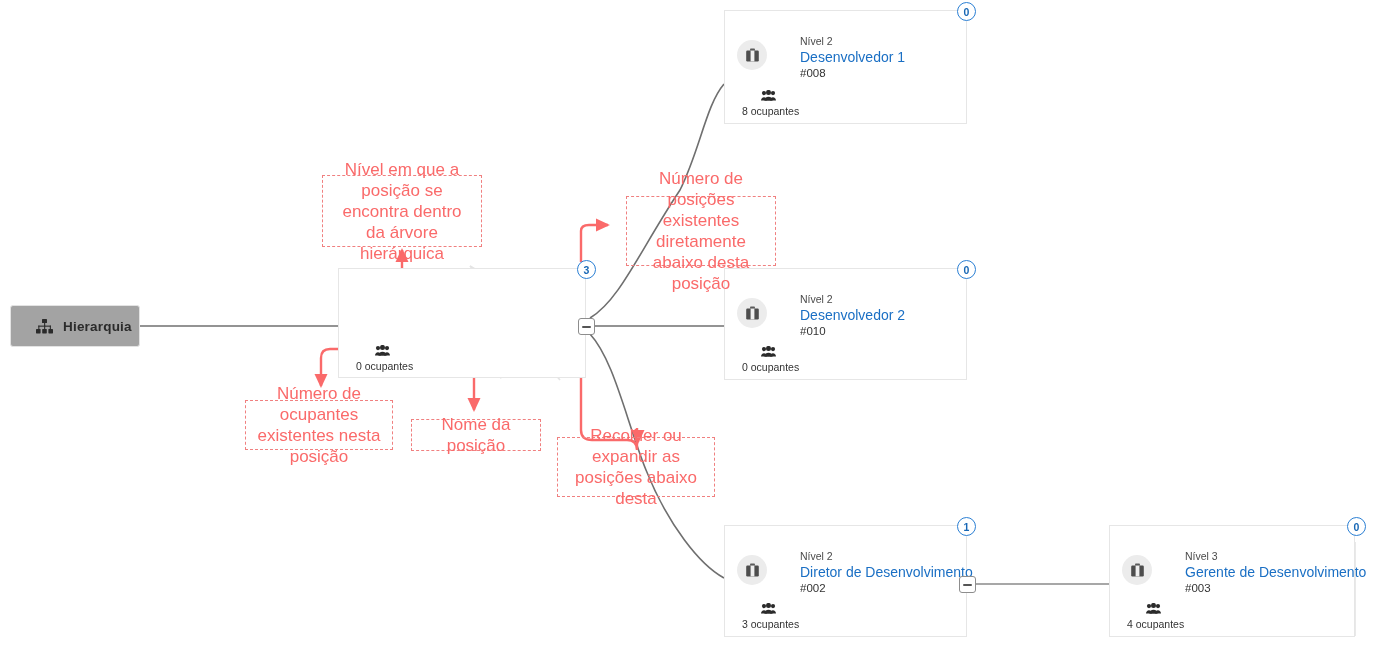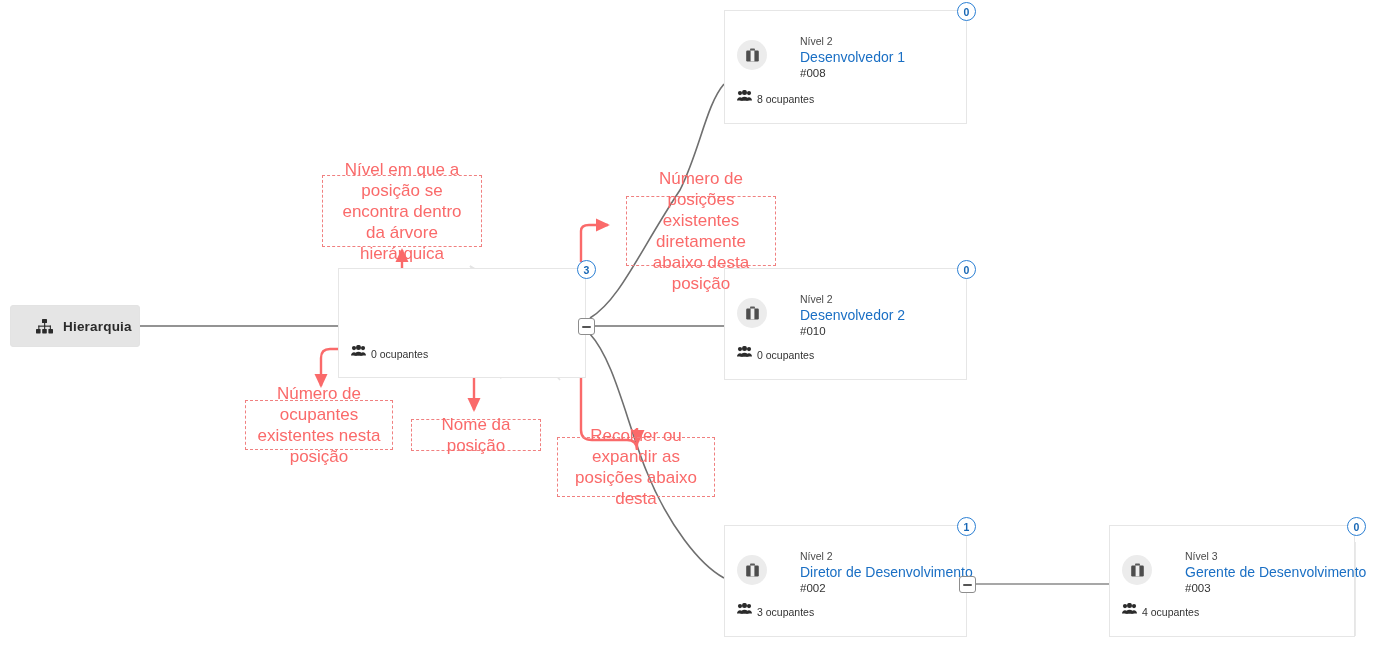--- a/index.html
+++ b/index.html
@@ -15,21 +15,21 @@
   
   #wires{position:absolute;left:0;top:0;width:1378px;height:659px;pointer-events:none;}
 
   
   .root-chip{
     position:absolute;
     left:10px;top:305px;
     width:130px;height:42px;
     border:1px solid #e3e3e3;
     border-radius:3px;
-    background:#e5e5e5;
+    background:#a3a3a3;
     display:flex;align-items:center;
     box-sizing:border-box;
   }
   .root-chip .rc-icon{
     width:26px;margin-left:20px;
     display:flex;align-items:center;justify-content:center;
   }
   .root-chip .rc-label{
     font-size:13.5px;font-weight:bold;color:#2b2b2b;
     margin-left:6px;letter-spacing:.2px;
@@ -63,22 +63,23 @@
     font-size:14px;color:#1a6fc4;line-height:18px;
     white-space:nowrap;
   }
   .code{
     font-size:11.5px;color:#333;line-height:15px;
     white-space:nowrap;
   }
   .occ-row{
     position:absolute;
     left:12px;
-    display:flex;align-items:flex-end;
+    display:flex;align-items:center;
     white-space:nowrap;
+    flex-direction:column;
   }
   .occ-text{font-size:10.5px;color:#333;margin-left:5px;}
 
   
   .badge{
     position:absolute;
     width:19px;height:19px;border-radius:50%;
     border:1.3px solid #2b7fd4;
     background:#fff;
     color:#1767b5;

